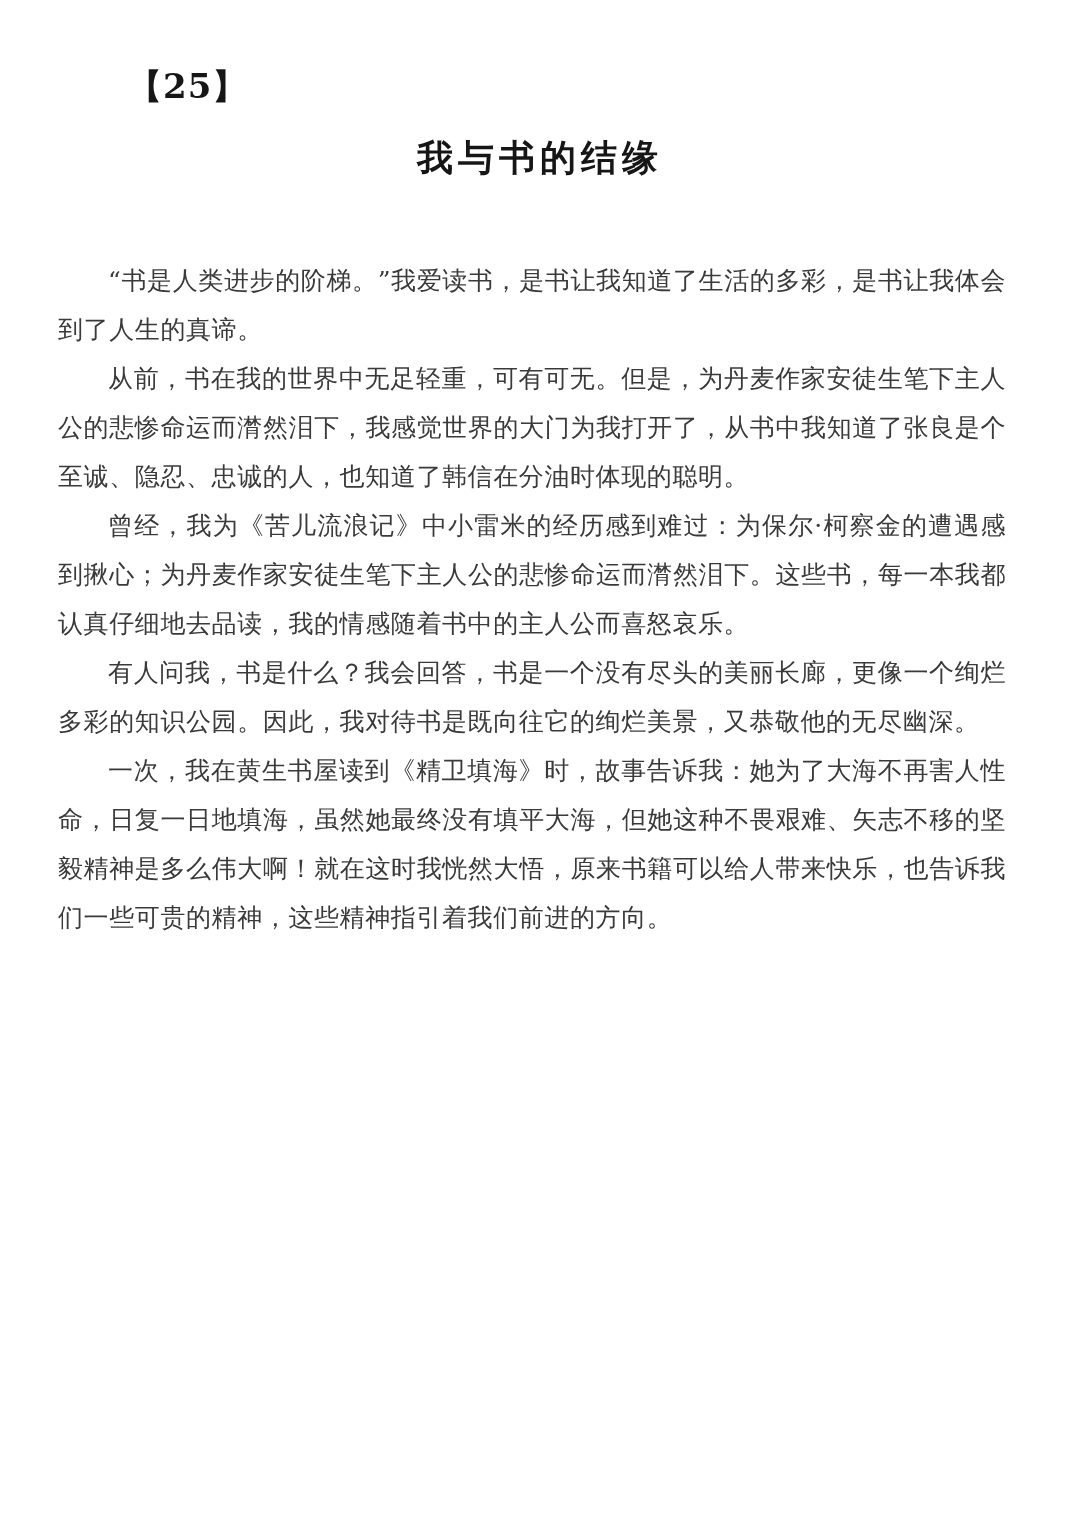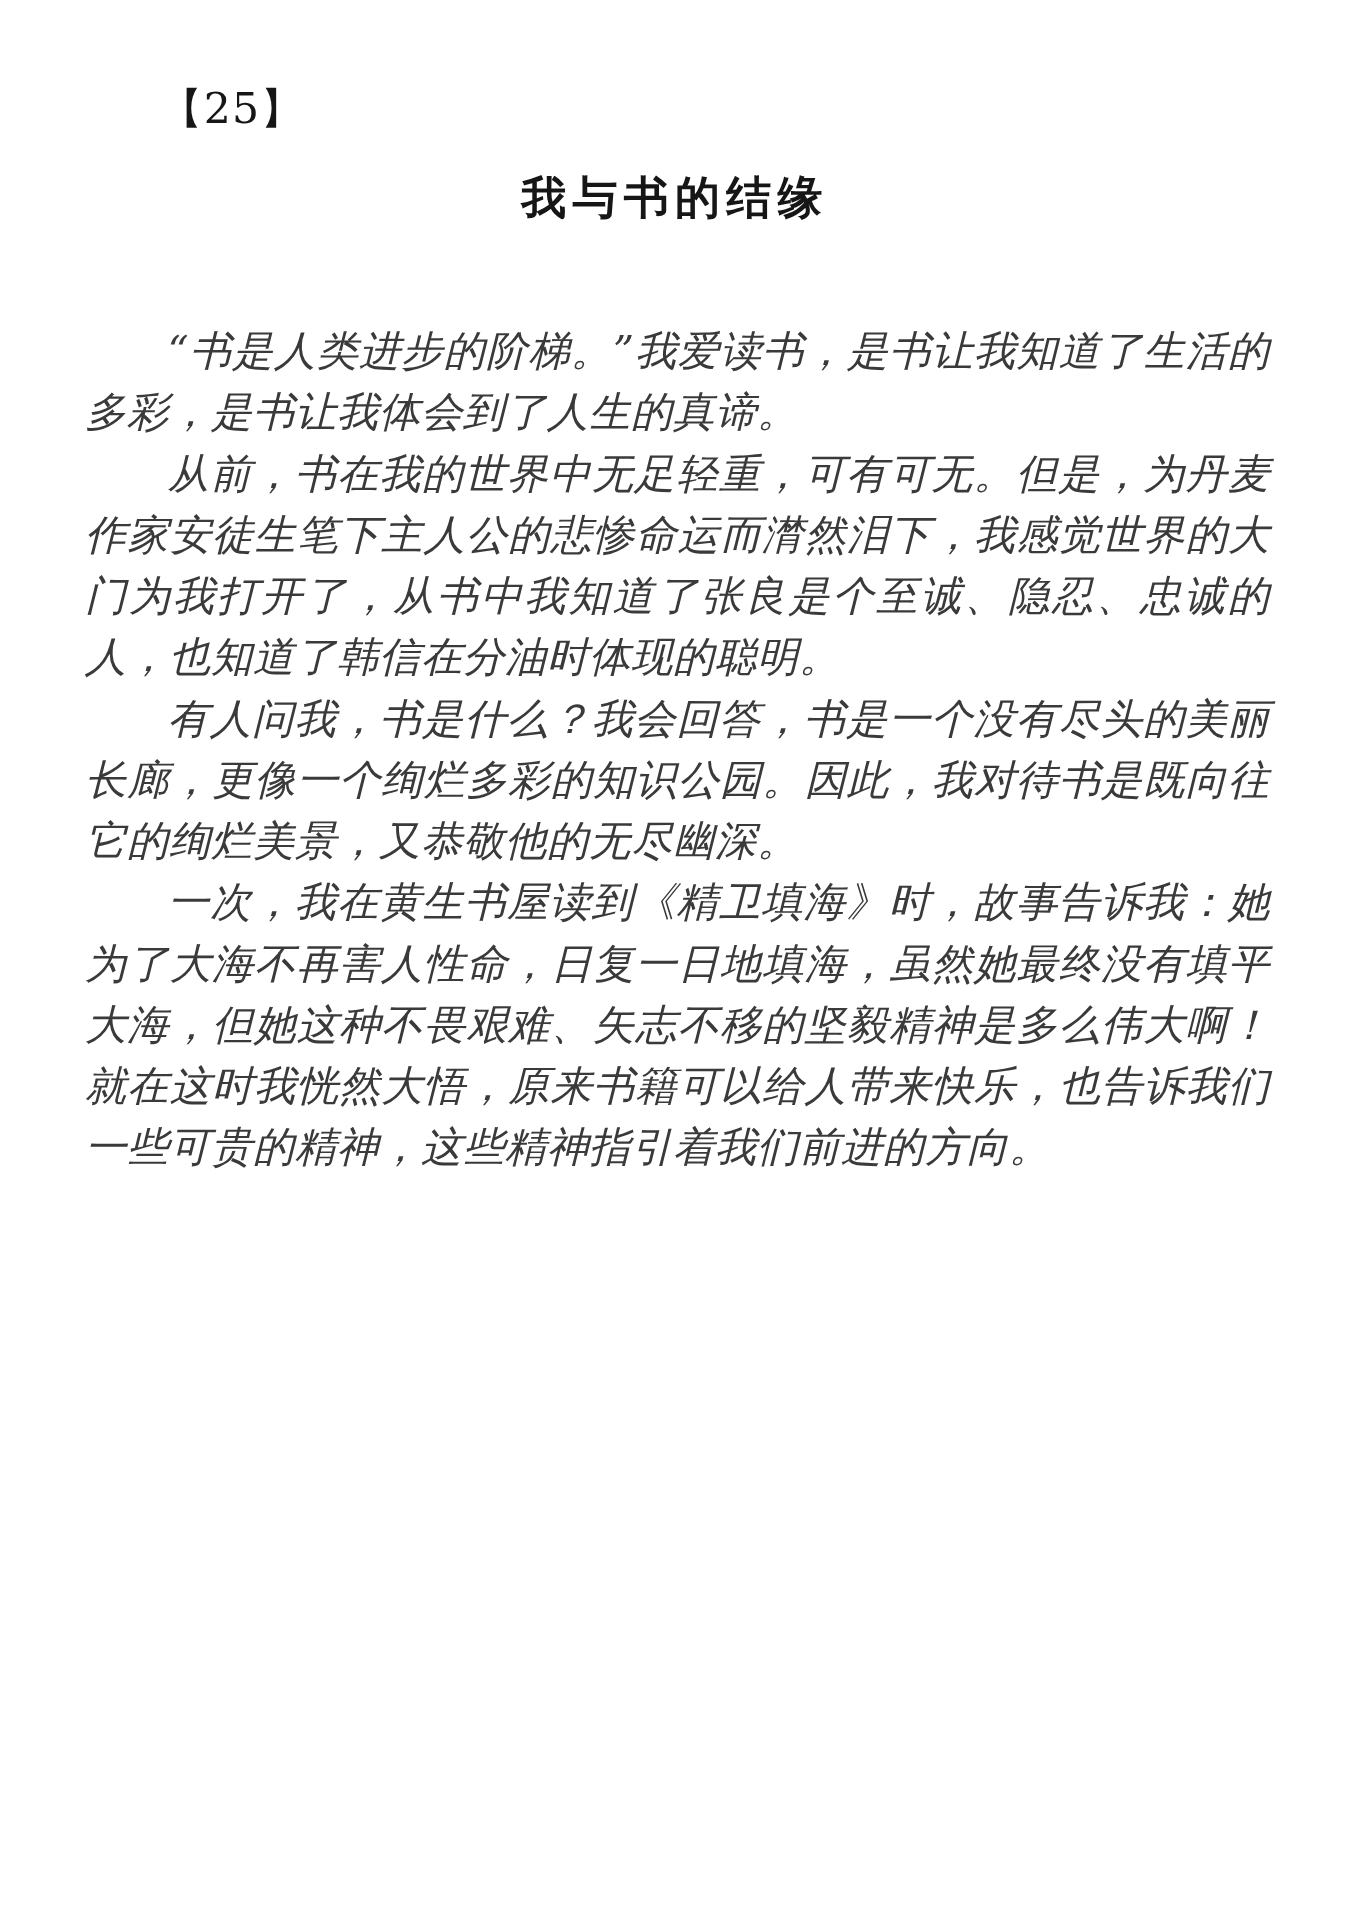--- a/index.html
+++ b/index.html
@@ -15,61 +15,61 @@
     background: #ffffff;
     font-family: "DejaVu Serif", "Liberation Serif", serif;
     color: #3a3a3a;
     overflow: hidden;
   }
   .item-tag {
     position: absolute;
     left: 128px;
     top: 64px;
     font-size: 34px;
-    font-weight: normal;
+    font-weight: bold;
     color: #161616;
     letter-spacing: 1px;
   }
   .essay-title {
     position: absolute;
     left: 0;
     top: 134px;
     width: 100%;
     margin: 0;
     text-align: center;
     font-size: 36px;
     font-weight: bold;
     color: #161616;
     letter-spacing: 5px;
   }
   .essay-body {
     position: absolute;
-    left: 68px;
+    left: 58px;
     top: 256px;
     width: 948px;
-    font-size: 33px;
+    font-size: 25px;
     line-height: 49px;
     letter-spacing: 0.6px;
     text-align: justify;
     color: #3a3a3a;
-    font-style: italic;
   }
   .essay-body p {
     margin: 0;
     padding: 0;
     text-indent: 2em;
   }
 </style>
 </head>
 <body>
 
 <div class="page">
   <div class="item-tag">【25】</div>
 
   <h1 class="essay-title">我与书的结缘</h1>
 
   <div class="essay-body">
     <p>“书是人类进步的阶梯。”我爱读书，是书让我知道了生活的多彩，是书让我体会到了人生的真谛。</p>
     <p>从前，书在我的世界中无足轻重，可有可无。但是，为丹麦作家安徒生笔下主人公的悲惨命运而潸然泪下，我感觉世界的大门为我打开了，从书中我知道了张良是个至诚、隐忍、忠诚的人，也知道了韩信在分油时体现的聪明。</p>
+    <p>曾经，我为《苦儿流浪记》中小雷米的经历感到难过：为保尔·柯察金的遭遇感到揪心；为丹麦作家安徒生笔下主人公的悲惨命运而潸然泪下。这些书，每一本我都认真仔细地去品读，我的情感随着书中的主人公而喜怒哀乐。</p>
     <p>有人问我，书是什么？我会回答，书是一个没有尽头的美丽长廊，更像一个绚烂多彩的知识公园。因此，我对待书是既向往它的绚烂美景，又恭敬他的无尽幽深。</p>
     <p>一次，我在黄生书屋读到《精卫填海》时，故事告诉我：她为了大海不再害人性命，日复一日地填海，虽然她最终没有填平大海，但她这种不畏艰难、矢志不移的坚毅精神是多么伟大啊！就在这时我恍然大悟，原来书籍可以给人带来快乐，也告诉我们一些可贵的精神，这些精神指引着我们前进的方向。</p>
   </div>
 </div>
 
 </body></html>

